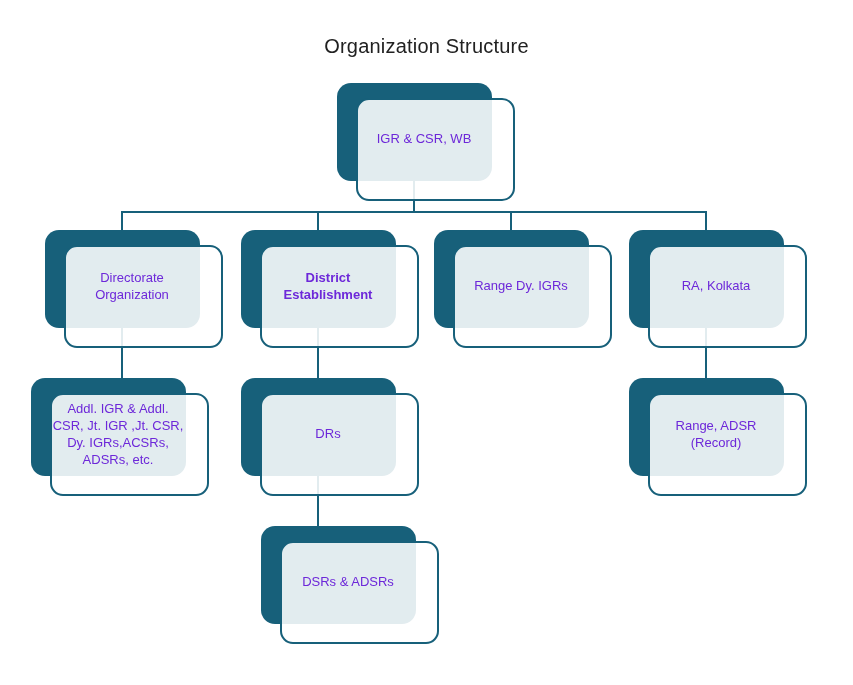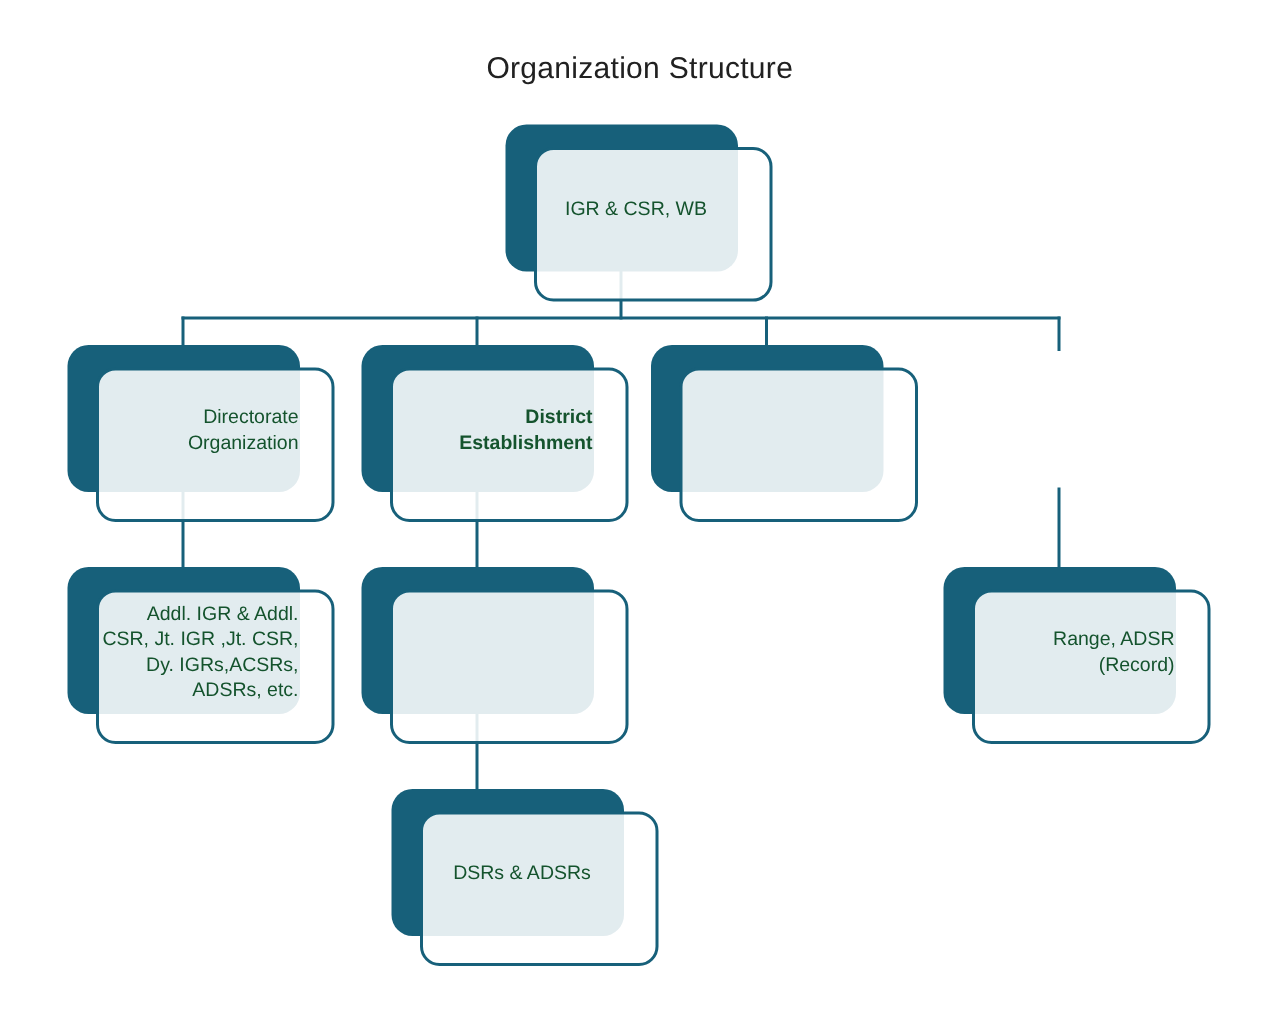--- a/index.html
+++ b/index.html
@@ -40,23 +40,23 @@
     position: absolute; left: 19px; top: 15px;
     width: 155px; height: 99px;
     background: rgba(255, 255, 255, 0.88);
     border: 2px solid var(--teal);
     border-radius: 13px;
   }
   .node .node-label {
     position: absolute; left: 20px; top: 16px;
     width: 134px; height: 80px;
     display: flex; align-items: center; justify-content: center;
-    text-align: right;
+    text-align: center;
     font-size: 13px; line-height: 1.32;
-    color: #14532d;
+    color: #6d28d9;
   }
 </style>
 </head>
 <body>
 
 <div class="stage">
   <div class="diagram-title">Organization Structure</div>
 
   <svg id="connector-layer" viewBox="0 0 853 685" xmlns="http://www.w3.org/2000/svg">
       <line x1="414" y1="179" x2="414" y2="212" stroke="#17607A" stroke-width="2" stroke-linecap="square"></line>
@@ -82,29 +82,36 @@
     <div class="node-label">Directorate Organization</div>
   </div>
     <div class="node" style="left: 241px; top: 230px; font-weight: bold;">
     <div class="back-shape"></div>
     <div class="front-shape"></div>
     <div class="node-label">District Establishment</div>
   </div>
     <div class="node" style="left: 434px; top: 230px;">
     <div class="back-shape"></div>
     <div class="front-shape"></div>
+    <div class="node-label">Range Dy. IGRs</div>
   </div>
-    <div class="node" style="left: 45px; top: 378px; text-decoration: underline;">
+    <div class="node" style="left: 629px; top: 230px;">
+    <div class="back-shape"></div>
+    <div class="front-shape"></div>
+    <div class="node-label">RA, Kolkata</div>
+  </div>
+    <div class="node" style="left: 31px; top: 378px; text-decoration: underline;">
     <div class="back-shape"></div>
     <div class="front-shape"></div>
     <div class="node-label">Addl. IGR &amp; Addl. CSR, Jt. IGR ,Jt. CSR, Dy. IGRs,ACSRs, ADSRs, etc.</div>
   </div>
     <div class="node" style="left: 241px; top: 378px;">
     <div class="back-shape"></div>
     <div class="front-shape"></div>
+    <div class="node-label">DRs</div>
   </div>
     <div class="node" style="left: 629px; top: 378px;">
     <div class="back-shape"></div>
     <div class="front-shape"></div>
     <div class="node-label">Range, ADSR (Record)</div>
   </div>
     <div class="node" style="left: 241px; top: 526px; margin-left: 20px;">
     <div class="back-shape"></div>
     <div class="front-shape"></div>
     <div class="node-label">DSRs &amp; ADSRs</div>

